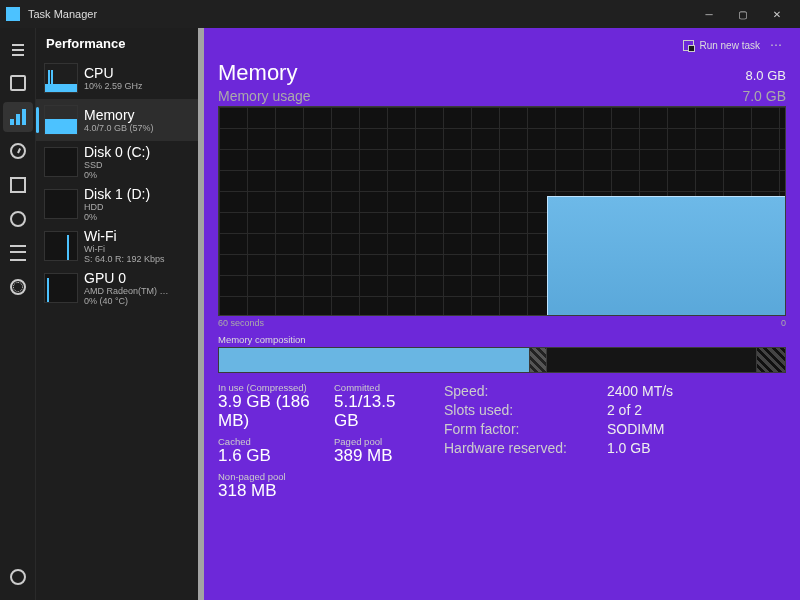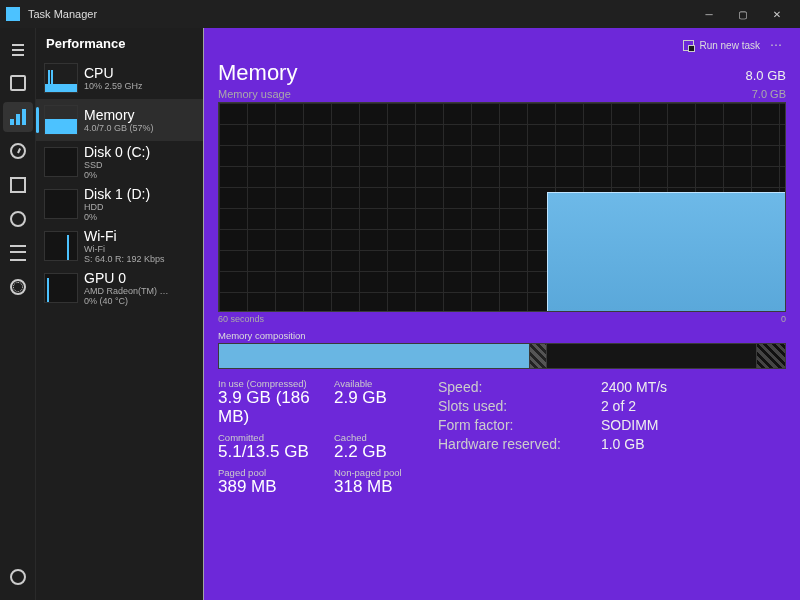--- a/index.html
+++ b/index.html
@@ -12,21 +12,21 @@
 .titlebar .win-btn { width: 34px; height: 28px; display: flex; align-items: center; justify-content: center; color: #ccc; font-size: 10px; }
 
 .body { display: flex; height: calc(600px - 28px); }
 
 .rail { width: 36px; background: #1e1e1e; display: flex; flex-direction: column; align-items: center; padding-top: 6px; gap: 4px; border-right: 1px solid #2a2a2a; position: relative; }
 .rail .rail-btn { width: 30px; height: 30px; display: flex; align-items: center; justify-content: center; color: #bbb; font-size: 14px; border-radius: 4px; }
 .rail .rail-btn.sel { background: #343434; }
 .rail .rail-btn .ico { width: 16px; height: 16px; }
 .rail .rail-bottom { position: absolute; bottom: 8px; }
 
-.sidebar { width: 168px; background: #1e1e1e; border-right: 1px solid #a3a3a3; display: flex; flex-direction: column; }
+.sidebar { width: 168px; background: #1e1e1e; border-right: 6px solid #a3a3a3; display: flex; flex-direction: column; }
 .sidebar-head { font-size: 13px; font-weight: 600; padding: 8px 10px 6px; color: #fff; }
 .res-item { display: flex; align-items: center; padding: 4px 8px; gap: 6px; height: 42px; }
 .res-item.sel { background: #2d2d2d; position: relative; }
 .res-item.sel::before { content: ""; position: absolute; left: 0; top: 8px; bottom: 8px; width: 3px; background: #4cc2ff; border-radius: 2px; }
 .res-thumb { width: 34px; height: 30px; background: #141414; border: 1px solid #333; position: relative; overflow: hidden; flex-shrink: 0; }
 .res-txt { display: flex; flex-direction: column; line-height: 1.15; overflow: hidden; }
 .res-name { font-size: 14px; color: #fff; white-space: nowrap; }
 .res-sub  { font-size: 9px;  color: #aaa; white-space: nowrap; }
 
 .thumb-cpu { background: linear-gradient(to top,#4cc2ff 30%,transparent 30%); }
@@ -41,40 +41,40 @@
 .topbar { display: flex; align-items: center; height: 26px; }
 .topbar .spacer { flex: 1; }
 .run-task { font-size: 10px; color: #ddd; display: flex; align-items: center; gap: 5px; padding: 2px 6px; border-radius: 3px; }
 .run-task .ricon { width:11px; height:11px; border:1px solid #ccc; position:relative; }
 .run-task .ricon::after { content:""; position:absolute; right:-2px; bottom:-2px; width:5px; height:5px; background:#1a1a1a; border:1px solid #ccc; }
 .dots { color:#ccc; font-size:12px; padding:0 4px; }
 
 .mem-head { display:flex; align-items: baseline; justify-content: space-between; margin-top: 2px; }
 .mem-title { font-size: 22px; font-weight: 400; color:#fff; }
 .mem-total { font-size: 13px; color:#eee; }
-.mem-head2 { display:flex; justify-content: space-between; font-size: 11px; color:#aaa; margin-top:2px; }
+.mem-head2 { display:flex; justify-content: space-between; font-size: 14px; color:#aaa; margin-top:2px; }
 
 .graph { height: 210px; margin-top: 2px; border:1px solid #3a3a3a; position: relative; background:#111;
   background-image:
     linear-gradient(#2a2a2a 1px, transparent 1px),
     linear-gradient(90deg,#2a2a2a 1px, transparent 1px);
   background-size: 28px 21px;
 }
 .graph .fill { position:absolute; right:0; bottom:0; height:57%; width:42%; background:linear-gradient(#6db9e8,#5aa8da); border-top:1px solid #bfe4ff; border-left:1px solid #bfe4ff; }
 .graph-foot { display:flex; justify-content:space-between; font-size:9px; color:#aaa; margin-top:2px; }
 
 .comp-label { font-size: 9.5px; color:#ddd; margin-top:6px; }
 .comp-bar { height: 26px; border:1px solid #3a3a3a; margin-top:2px; display:flex; background:#111; }
 .comp-seg { height:100%; }
 .seg1 { width:55%; background:#69b6e3; border-right:1px solid #3a3a3a; }
 .seg2 { width:3%;  background:repeating-linear-gradient(45deg,#555 0 3px,#222 3px 6px); border-right:1px solid #3a3a3a; }
 .seg3 { flex:1; background:#151515; border-right:1px solid #3a3a3a; }
 .seg4 { width:5%; background:repeating-linear-gradient(45deg,#444 0 3px,#111 3px 6px); }
 
-.stats { display:flex; margin-top:10px; gap:0; }
+.stats { display:flex; margin-top:10px; gap:6px; }
 .stats-left { display:grid; grid-template-columns: 110px 90px; column-gap: 6px; row-gap: 6px; }
 .stat-lbl { font-size: 9.5px; color:#ccc; line-height:1.1; }
 .stat-val { font-size: 17px; color:#fff; font-weight:400; line-height:1.1; }
 .stats-right { margin-left: 14px; display:grid; grid-template-columns:auto auto; column-gap:10px; row-gap:3px; font-size:14px; color:#ddd; align-content:start; }
 .stats-right .k { color:#ccc; }
 .stats-right .v { color:#eee;margin-left:30px; }
 
 
 .ico { position:relative; }
 .ico-menu::before{content:"";position:absolute;left:2px;right:2px;top:3px;height:2px;background:#ccc;box-shadow:0 5px 0 #ccc,0 10px 0 #ccc;}
@@ -224,30 +224,26 @@
       <div class="comp-seg seg4"></div>
     </div>
 
     <div class="stats">
       <div class="stats-left">
         <div>
           <div class="stat-lbl">In use (Compressed)</div>
           <div class="stat-val">3.9 GB (186 MB)</div>
         </div>
         <div>
-          <div class="stat-lbl">Available</div>
-          <div class="stat-val">2.9 GB</div>
-        </div>
-        <div>
           <div class="stat-lbl">Committed</div>
           <div class="stat-val">5.1/13.5 GB</div>
         </div>
         <div>
           <div class="stat-lbl">Cached</div>
-          <div class="stat-val">2.2 GB</div>
+          <div class="stat-val">1.6 GB</div>
         </div>
         <div>
           <div class="stat-lbl">Paged pool</div>
           <div class="stat-val">389 MB</div>
         </div>
         <div>
           <div class="stat-lbl">Non-paged pool</div>
           <div class="stat-val">318 MB</div>
         </div>
       </div>

